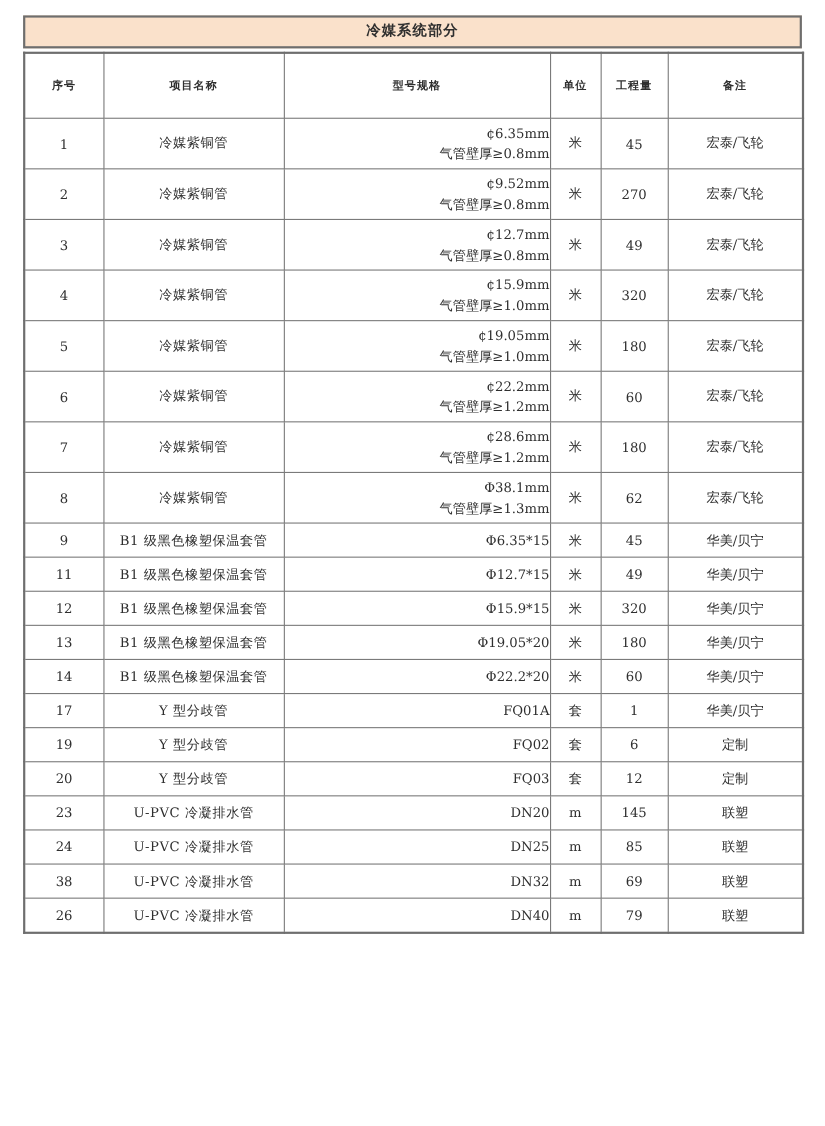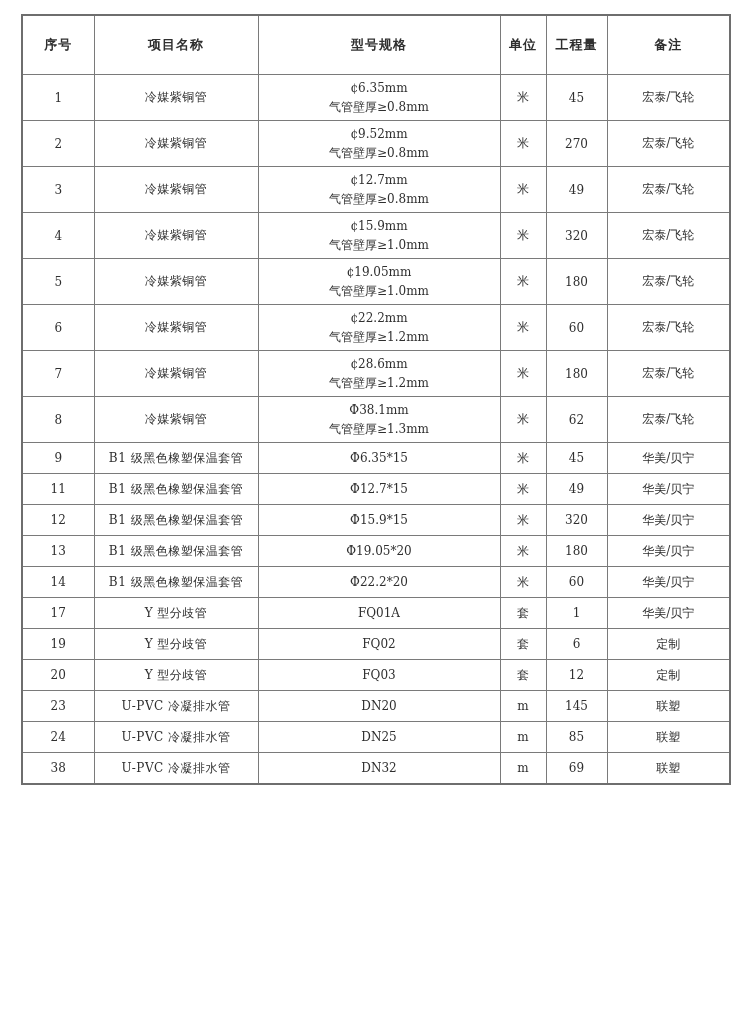--- a/index.html
+++ b/index.html
@@ -46,41 +46,43 @@
   table.materials th,
   table.materials td {
     border: 1px solid #7a7a7a;
     text-align: center;
     vertical-align: middle;
     padding: 0;
     overflow: hidden;
   }
   table.materials thead th {
     height: 58px;
-    font-size: 13px;
+    font-size: 10px;
     font-weight: bold;
     letter-spacing: 1px;
     text-align: center;
   }
   table.materials td {
     font-size: 12px;
   }
   tr.row-tall td { height: 45px; }
   tr.row-short td { height: 30px; }
   .spec-line {
     line-height: 19px;
     white-space: nowrap;
+    text-align: right;
   }
   .name-cell-text { letter-spacing: 0.5px; }
 </style>
 </head>
 <body>
 
 <div class="page">
   <div class="table-wrap">
+    <div class="title-band">冷媒系统部分</div>
     <table class="materials">
       <colgroup id="colgroup">
           <col style="width: 72px;">
           <col style="width: 164px;">
           <col style="width: 242px;">
           <col style="width: 46px;">
           <col style="width: 61px;">
           <col style="width: 123px;">
         </colgroup>
       <thead>
@@ -285,16 +287,26 @@
           <tr class="row-short">
             <td>38</td>
             <td class="name-cell-text">U-PVC 冷凝排水管</td>
             <td>
               <div class="spec-line">DN32</div>
             </td>
             <td>m</td>
             <td>69</td>
             <td>联塑</td>
           </tr>
+          <tr class="row-short">
+            <td>26</td>
+            <td class="name-cell-text">U-PVC 冷凝排水管</td>
+            <td>
+              <div class="spec-line">DN40</div>
+            </td>
+            <td>m</td>
+            <td>79</td>
+            <td>联塑</td>
+          </tr>
         </tbody>
     </table>
   </div>
 </div>
 
 </body></html>

